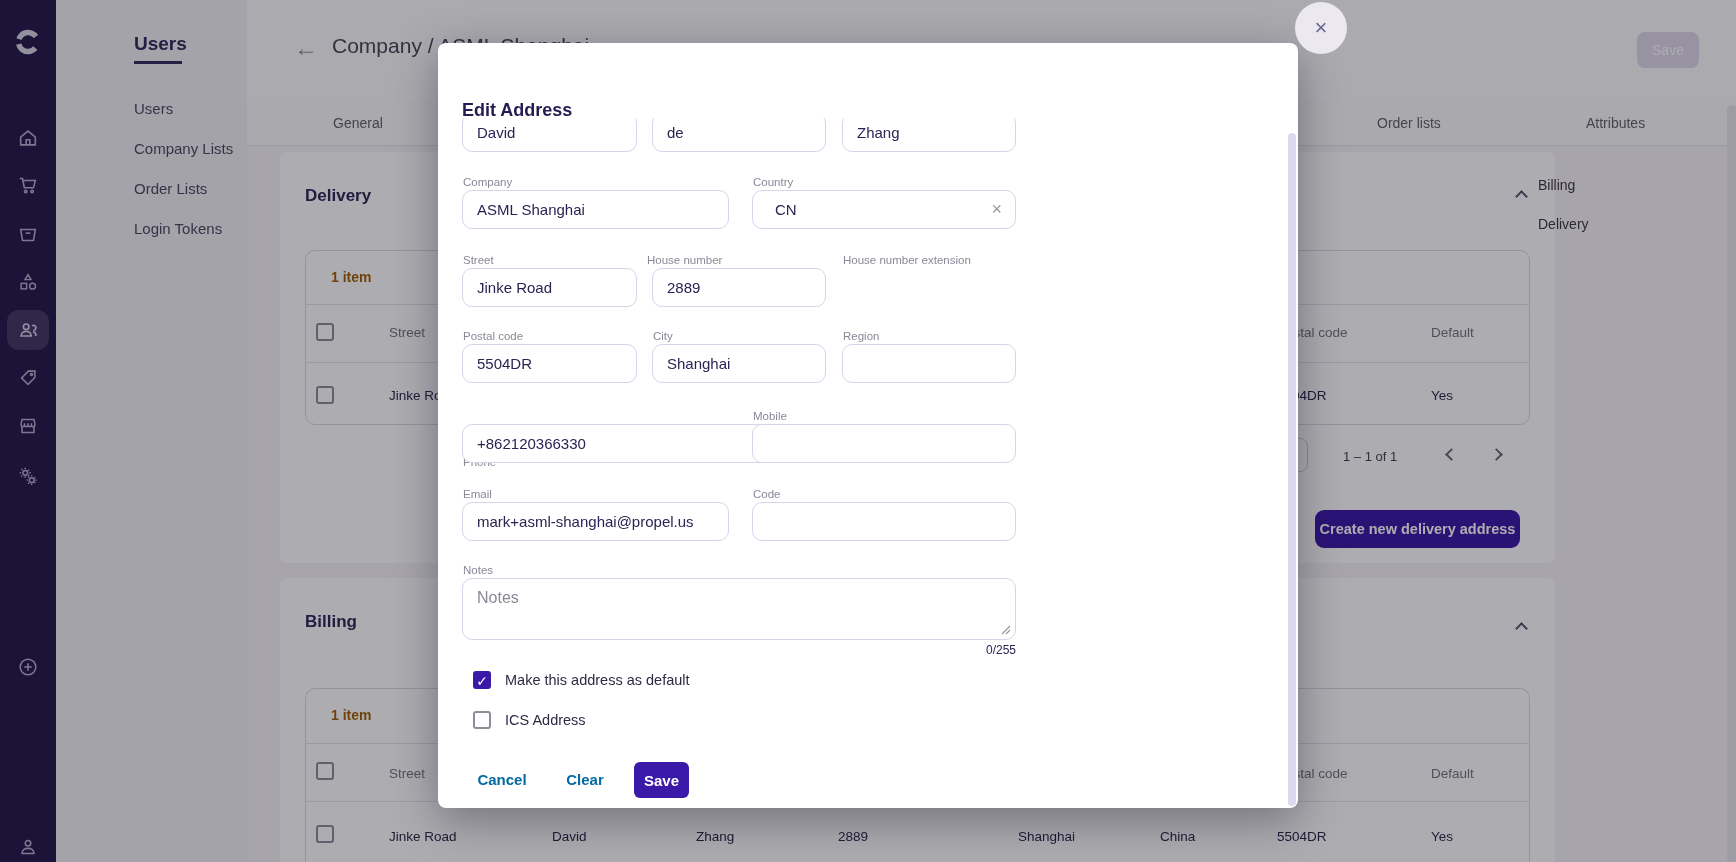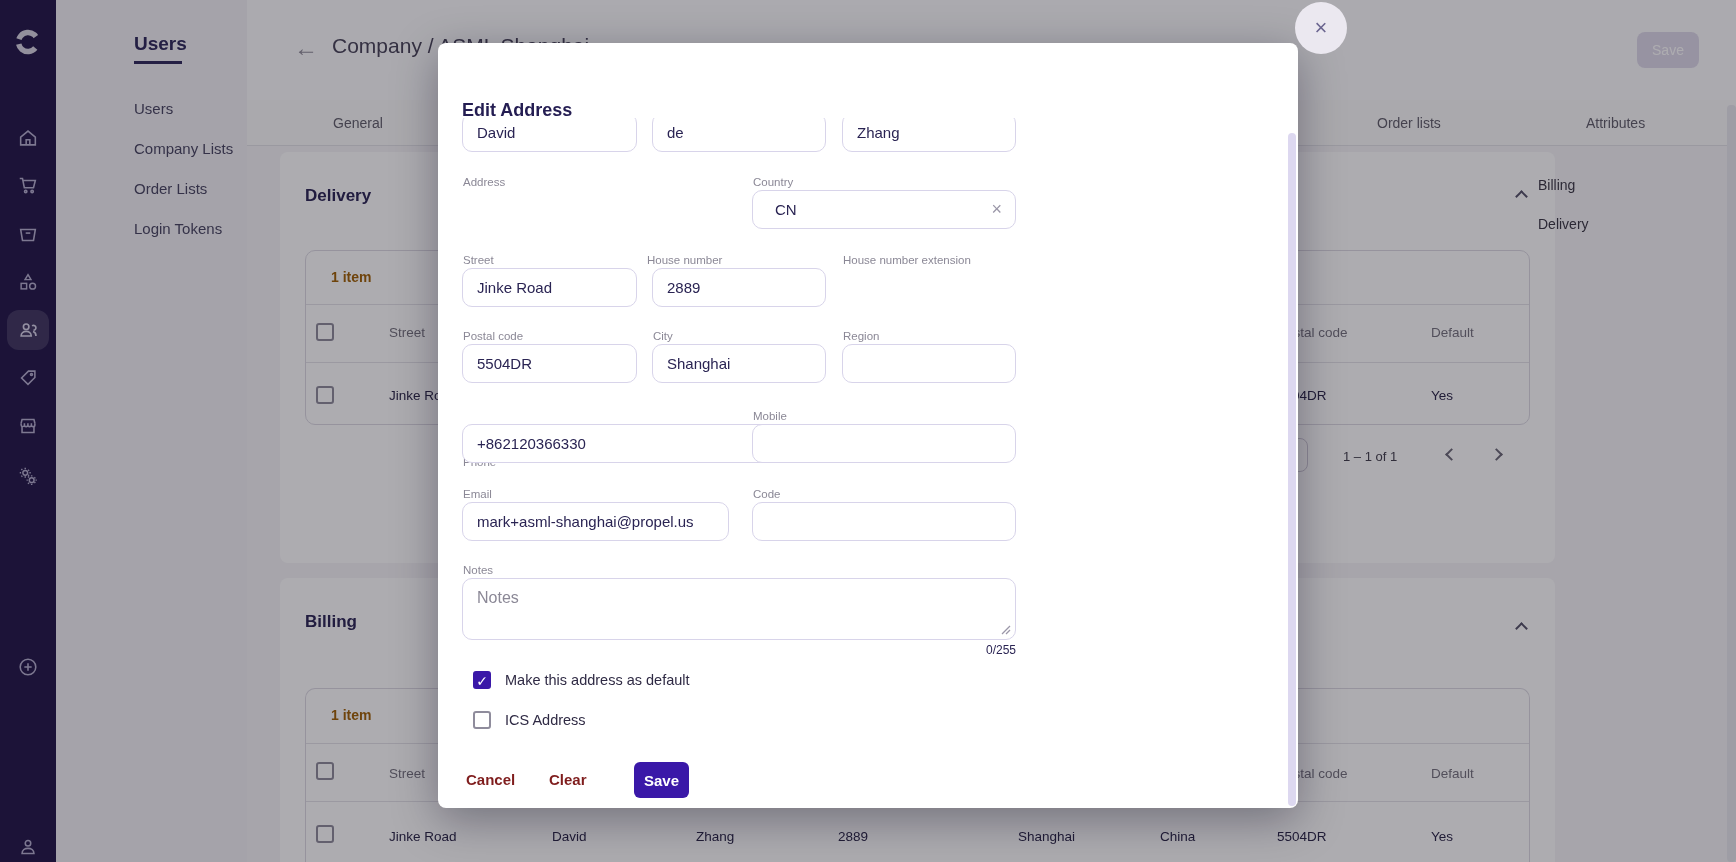--- a/index.html
+++ b/index.html
@@ -61,22 +61,22 @@
   #name-clip { position:absolute; left:0; top:75px; width:610px; height:34px; overflow:hidden; }
   #notes-ta { position:absolute; left:24px; top:535px; width:554px; height:62px; border:1px solid #d8d4ea; border-radius:10px;
     font-family:inherit; font-size:16px; color:#2a2453; padding:10px 14px; resize:none; outline:none; }
   #notes-ta::placeholder { color:#8b8896; }
   #notes-resize { position:absolute; left:562px; top:581px; pointer-events:none; }
   #notes-counter { position:absolute; left:400px; top:600px; width:178px; text-align:right; font-size:12px; color:#2a2453; }
   .cb-row { position:absolute; left:35px; height:20px; }
   .cb-box { position:absolute; left:0; top:0; width:18px; height:18px; border:2px solid #8f8c9c; border-radius:3px; background:#fff; cursor:pointer; }
   .cb-box.checked { background:#3a18a8; border-color:#3a18a8; color:#fff; text-align:center; font-size:14px; line-height:17px; font-weight:bold; }
   .cb-label { position:absolute; left:32px; top:1px; font-size:14.5px; color:#2f2a44; white-space:nowrap; }
-  .txt-btn { position:absolute; top:719px; width:72px; height:36px; line-height:36px; text-align:left; font-size:15px;
-    font-weight:bold; color:#7f1d1d; cursor:pointer; }
+  .txt-btn { position:absolute; top:719px; width:72px; height:36px; line-height:36px; text-align:center; font-size:15px;
+    font-weight:bold; color:#0369a1; cursor:pointer; }
   #modal-save { position:absolute; left:196px; top:719px; width:55px; height:36px; background:#3a18a8; color:#fff;
     border:none; border-radius:6px; font-size:15px; font-weight:bold; font-family:inherit; cursor:pointer; }
   #modal-scroll-thumb { position:absolute; left:850px; top:90px; width:8px; height:673px; background:#ddd8f0; border-radius:4px; }
   #close-btn { left:1295px; top:2px; width:52px; height:52px; border-radius:50%; background:#ebe8f0; z-index:70;
     border:none; color:#6b6590; font-size:22px; cursor:pointer; font-family:inherit; line-height:50px; text-align:center; }
   #country-clear { position:absolute; right:14px; top:9px; font-size:18px; color:#9b97a8; cursor:pointer; }
 </style>
 </head>
 <body>
 
@@ -199,20 +199,21 @@
       <div class="cellval" style="left:83px;top:137px;">Jinke Road</div>
       <div class="cellval" style="left:971px;top:137px;">5504DR</div>
       <div class="cellval" style="left:1125px;top:137px;">Yes</div>
     </div>
 
     <div class="abs" style="left:965px;top:286px;width:63px;height:34px;border:1px solid #cfccd8;border-radius:8px;background:#fff;"></div>
     <div class="pager-txt" style="left:1063px;top:297px;">1 – 1 of 1</div>
     <span class="chev left abs" style="left:1167px;top:298px;"></span>
     <span class="chev right abs" style="left:1212px;top:298px;"></span>
 
+    <button class="btn-primary" style="left:1035px;top:358px;width:205px;height:38px;">Create new delivery address</button>
   </div>
 
   <div class="panel" style="top:578px;height:300px;">
     <div class="panel-title">Billing</div>
     <span class="chev up abs" style="left:1237px;top:46px;"></span>
 
     <div class="tbl" style="top:110px;height:180px;border-bottom:none;border-radius:10px 10px 0 0;">
       <div class="items-count" style="top:18px;">1 item</div>
       <div class="tbl-row" style="top:54px;height:0;"></div>
 
@@ -246,21 +247,24 @@
           <input class="fld" value="David" style="">
         </div>
       <div class="fldwrap" style="left:214px;top:-5px;width:174px;">
           <input class="fld" value="de" style="">
         </div>
       <div class="fldwrap" style="left:404px;top:-5px;width:174px;">
           <input class="fld" value="Zhang" style="">
         </div>
     </div>
 
-    <div class="lbl" style="left:25px;top:133px;">Address</div>
+    <div class="lbl" style="left:25px;top:133px;">Company</div>
+    <div class="fldwrap" style="left:24px;top:147px;width:267px;">
+        <input class="fld" value="ASML Shanghai" style="">
+      </div>
     <div class="lbl" style="left:315px;top:133px;">Country</div>
     <div class="fldwrap" style="left:314px;top:147px;width:264px;">
       <input class="fld" style="padding-left: 22px;" value="CN">
       <span id="country-clear">×</span>
     </div>
 
     <div class="lbl" style="left:25px;top:211px;">Street</div>
     <div class="fldwrap" style="left:24px;top:225px;width:175px;">
         <input class="fld" value="Jinke Road" style="">
       </div>

